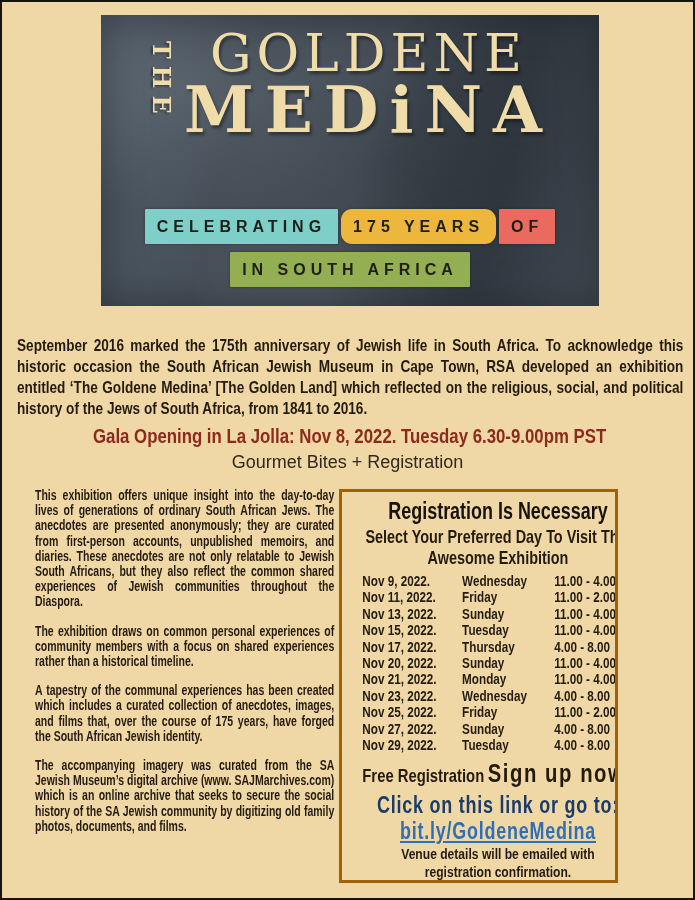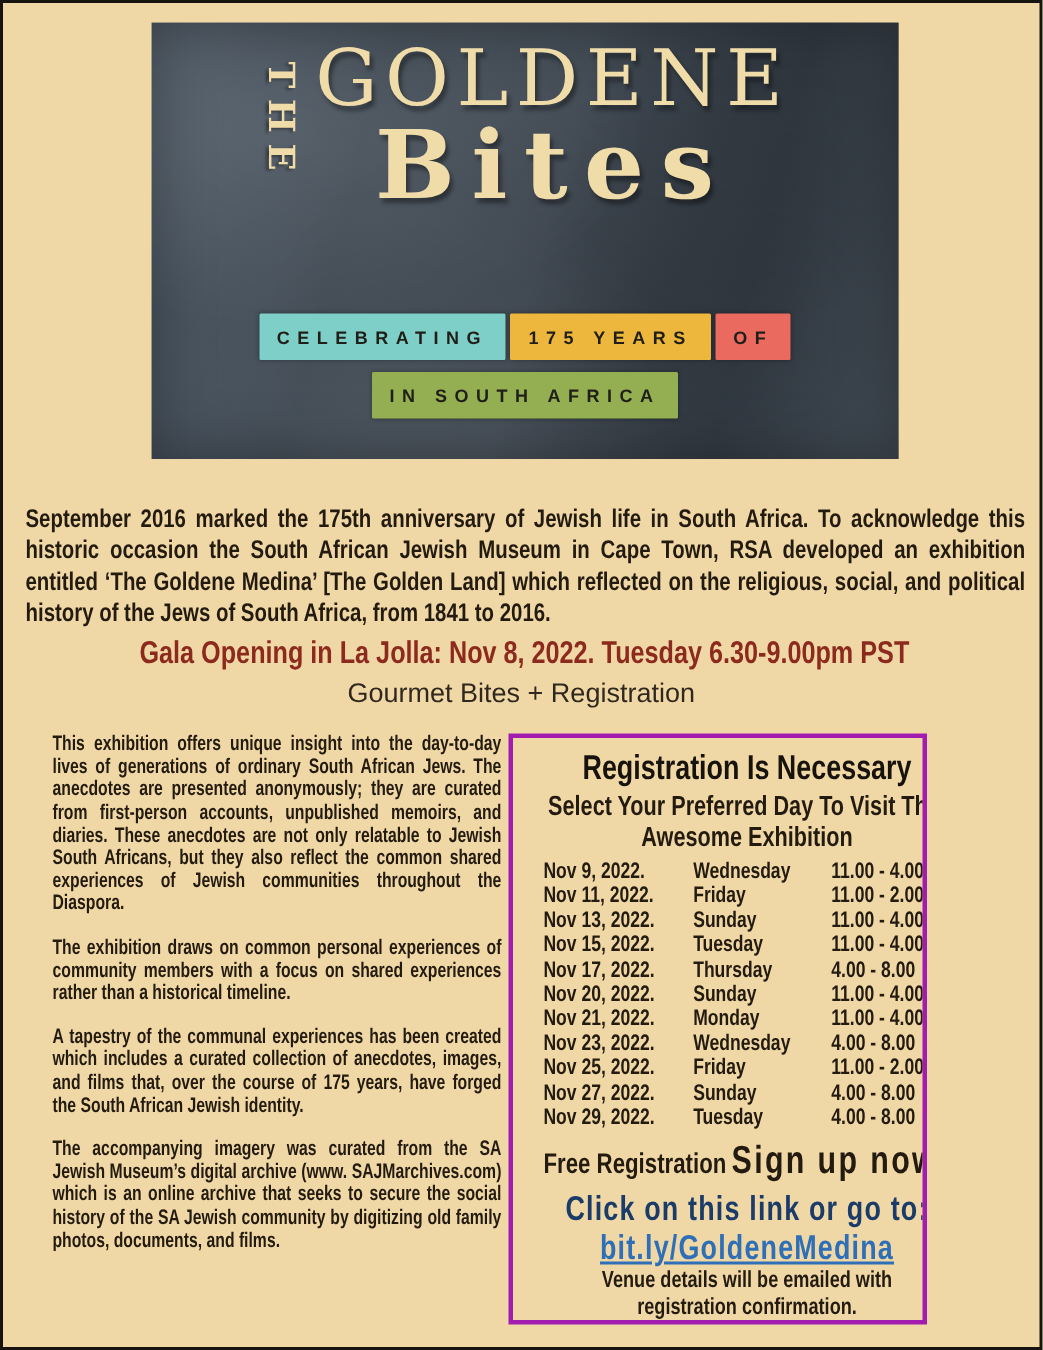--- a/index.html
+++ b/index.html
@@ -25,21 +25,21 @@
     font-family:"DejaVu Serif", serif; font-weight:bold; font-size:24px;
     letter-spacing:7px; color:#F0DCA9; margin:14px 8px 0 0;
     text-shadow:1px 2px 2px rgba(0,0,0,.4);
   }
   .title-main{text-align:center; color:#F0DCA9; text-shadow:2px 3px 3px rgba(0,0,0,.4);}
   .t1{font-family:"DejaVu Serif", serif; font-weight:normal; font-size:52px; line-height:1; letter-spacing:5px;}
   .t2{font-family:"DejaVu Serif", serif; font-weight:bold; font-size:63px; line-height:.98; letter-spacing:11px; margin-top:1px;}
   .banners{position:absolute; left:0; right:0; top:194px;}
   .banner-row{display:flex; justify-content:center; gap:3px; margin-bottom:8px;}
   .seg{
-    display:inline-block; padding:9px 12px 8px; font-weight:bold; font-size:12px;
+    display:inline-block; padding:9px 12px 8px; font-weight:bold; font-size:16px;
     letter-spacing:5px; color:#1f1e18; border-radius:1px;
     box-shadow:0 0 3px rgba(0,0,0,.35);
   }
   
   .intro{
     position:absolute; top:316px; left:15px; width:833px;
     transform:scaleX(.8); transform-origin:0 0;
     font-weight:bold; font-size:17px; line-height:21px; text-align:justify;
   }
   .gala{
@@ -54,21 +54,21 @@
   
   .left-col{
     position:absolute; top:486px; left:33px; width:399px;
     transform:scaleX(.75); transform-origin:0 0;
     font-weight:bold; font-size:14px; line-height:15.2px; text-align:justify;
   }
   .left-col p{margin:0 0 14px 0;}
   
   .reg-box{
     position:absolute; left:337px; top:487px; width:279px; height:394px;
-    border:3px solid #a21caf; box-sizing:border-box; overflow:hidden;
+    border:3px solid #a16207; box-sizing:border-box; overflow:hidden;
   }
   .reg-inner{width:400px; transform:scaleX(.78); transform-origin:0 0; text-align:center; padding-top:6px;}
   .reg-title{font-weight:bold; font-size:23px; line-height:26px; color:#17120c;}
   .reg-subtitle{font-weight:bold; font-size:18.5px; line-height:21px; margin-top:2px;}
   .schedule{border-collapse:collapse; margin:5px 0 0 26px;}
   .schedule td{
     padding:0; font-weight:bold; font-size:15px; line-height:16.4px;
     text-align:left; white-space:nowrap;
   }
   .schedule td.c-date{width:128px;}
@@ -83,27 +83,27 @@
 </head>
 <body>
 
 <div class="page">
 
   <div class="poster">
     <div class="title-wrap">
       <div class="the">THE</div>
       <div class="title-main">
         <div class="t1">GOLDENE</div>
-        <div class="t2">Bites</div>
+        <div class="t2">MEDiNA</div>
       </div>
     </div>
     <div class="banners">
       <div class="banner-row">
         <span class="seg" style="background: rgb(126, 207, 199);">CELEBRATING</span>
-        <span class="seg" style="background: rgb(237, 183, 62);">175 YEARS</span>
+        <span class="seg" style="background: rgb(237, 183, 62); border-radius: 11px;">175 YEARS</span>
         <span class="seg" style="background: rgb(234, 106, 95);">OF</span>
       </div>
       <div class="banner-row">
         <span class="seg" style="background: rgb(148, 175, 82);">IN SOUTH AFRICA</span>
       </div>
     </div>
   </div>
 
   <p class="intro">September 2016 marked the 175th anniversary of Jewish life in South Africa. To acknowledge this historic occasion the South African Jewish Museum in Cape Town, RSA developed an exhibition entitled ‘The Goldene Medina’ [The Golden Land] which reflected on the religious, social, and political history of the Jews of South Africa, from 1841 to 2016.</p>
 

